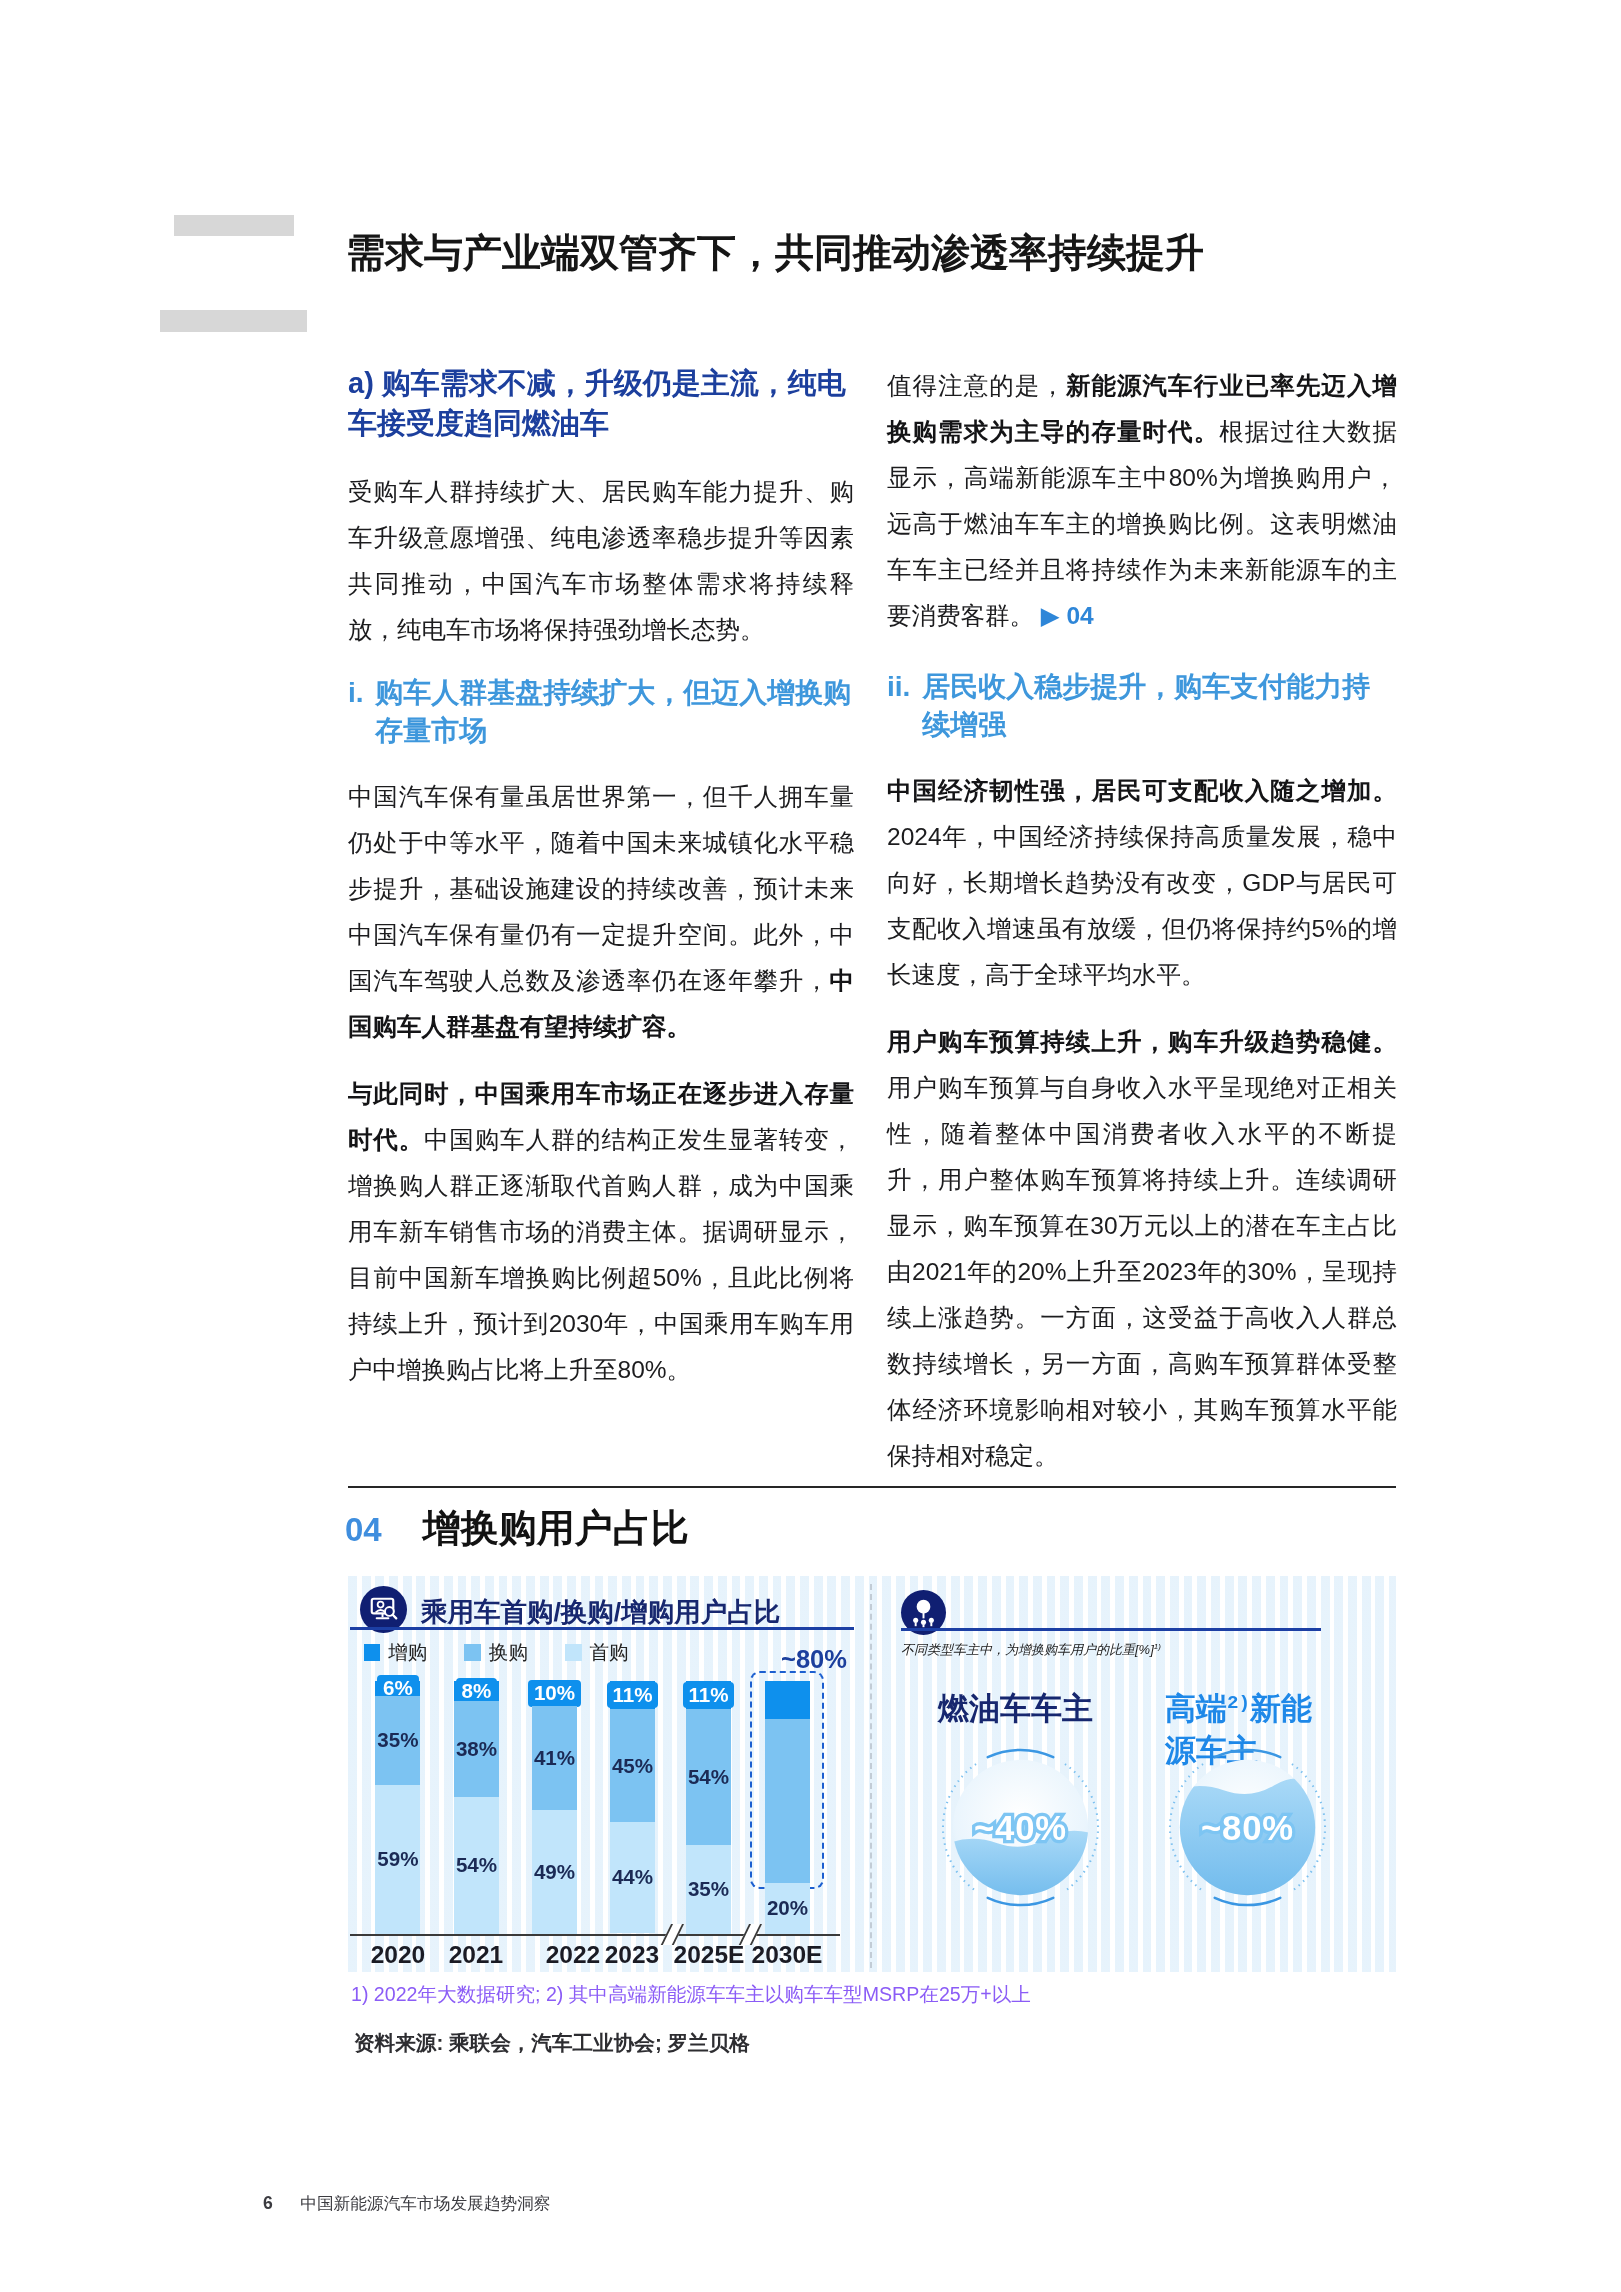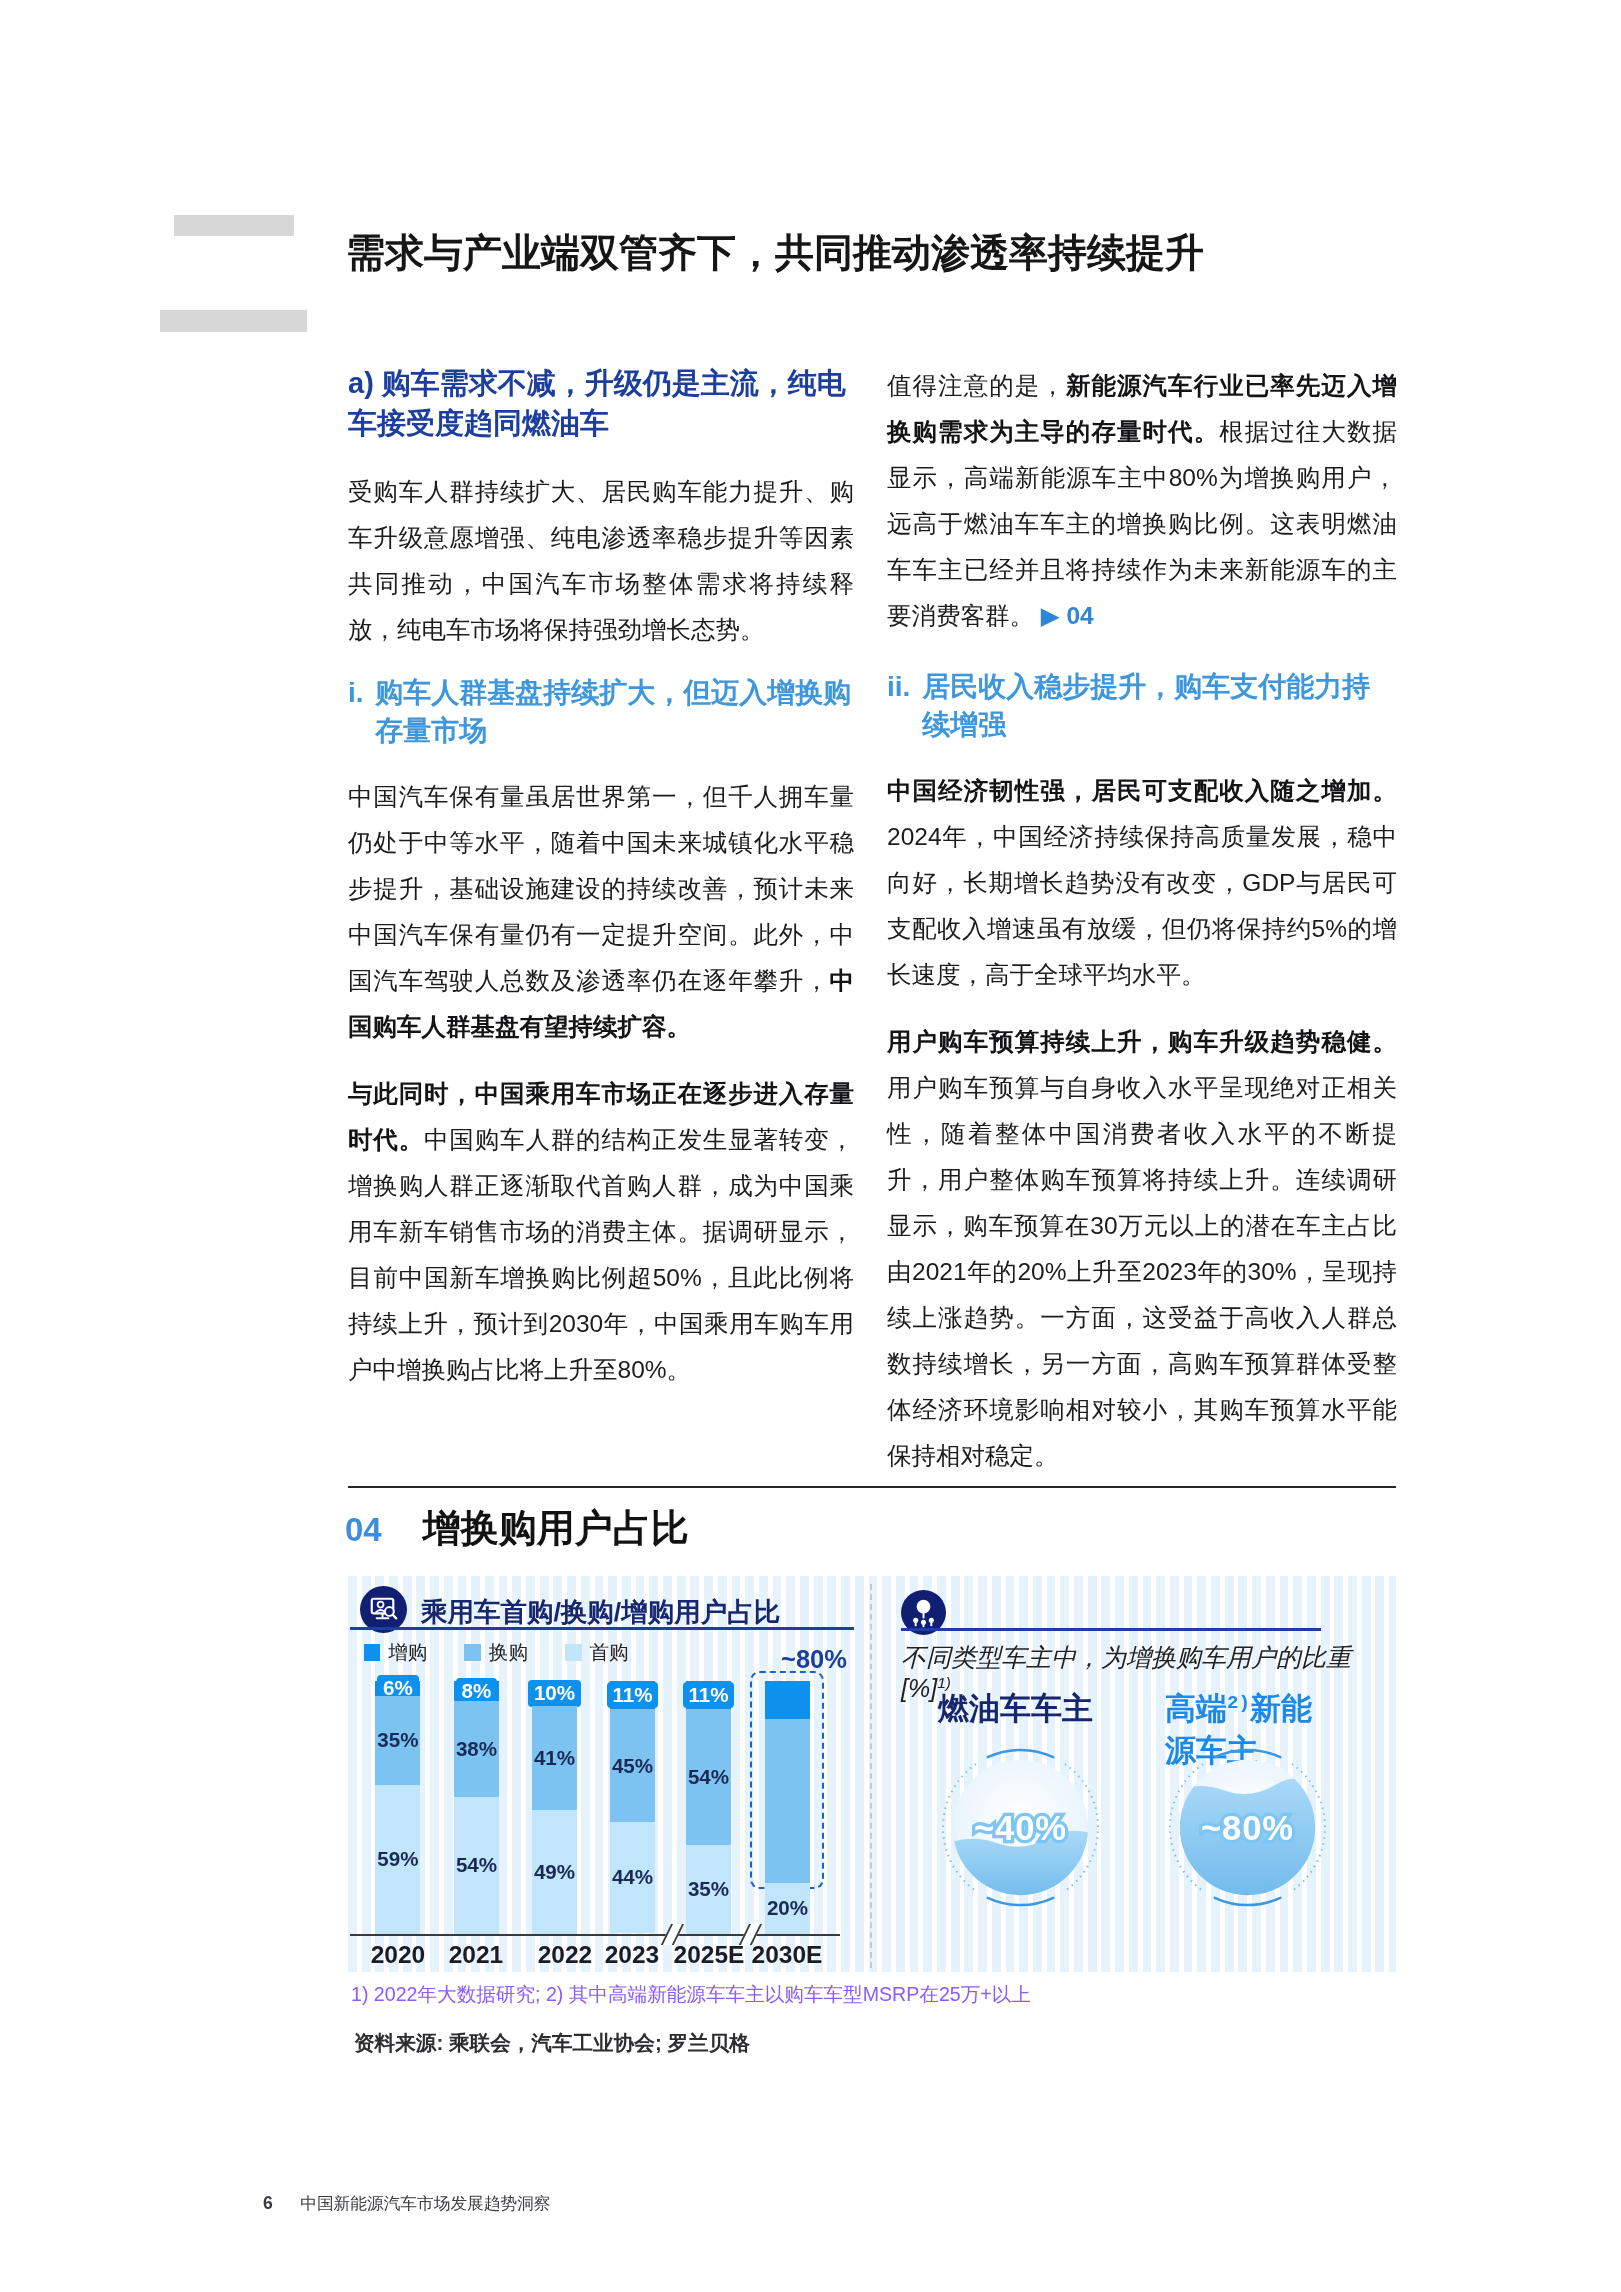--- a/index.html
+++ b/index.html
@@ -44,21 +44,21 @@
   .legend-swatch{width:16.7px;height:16.7px;display:inline-block;}
   .bar-seg{position:absolute;display:flex;align-items:center;justify-content:center;}
   .seg-label{font-size:20.6px;font-weight:700;line-height:1;}
   .seg-label.pill{padding:2.9px 5.9px;border-radius:3.9px;}
   .axis-line{position:absolute;left:2px;top:358px;width:490px;height:2px;background:#3a3a3a;}
   .axis-break{position:absolute;top:348px;width:12.7px;height:20.6px;background:#ffffff;transform:skewX(-26deg);
               border-left:2.9px solid #3a3a3a;border-right:2.9px solid #3a3a3a;box-sizing:border-box;}
   .year-label{position:absolute;top:365px;width:88px;text-align:center;font-size:24.5px;font-weight:600;color:#1b1b24;}
   .dash-box{position:absolute;left:402px;top:95px;width:74px;height:218px;border:2.9px dashed #1c5fd0;border-radius:9.8px;box-sizing:border-box;}
   .box-annotation{position:absolute;left:433px;top:69px;font-size:25.5px;font-weight:700;color:#1c3f9d;}
-  .subtitle{position:absolute;left:553px;top:65px;font-size:25px;font-style:italic;color:#222;}
+  .subtitle{position:absolute;left:553px;top:65px;font-size:13px;font-style:italic;color:#222;}
   .bubble-label{position:absolute;top:112px;text-align:left;font-size:31px;font-weight:700;font-family:Liberation Mono, monospace;}
   .bubble-wrap{position:absolute;top:169px;width:165px;height:165px;}
   sup{font-size:0.62em;}
   .footnote{position:absolute;left:351px;top:1981px;font-size:19.6px;color:#8b5cf6;}
   .source{position:absolute;left:354px;top:2029px;font-size:20.6px;font-weight:600;color:#2d2d31;}
   .footer{position:absolute;left:263px;top:2192px;display:flex;align-items:baseline;gap:27.4px;color:#3b3b40;}
   .footer .pagenum{font-size:17.6px;font-weight:700;}
   .footer .doc-title{font-size:16.7px;}
 </style>
 </head>
@@ -225,21 +225,21 @@
       <div class="year-label" style="left: 84px;">2021</div>
       <div class="bar-seg" style="left: 184px; top: 105px; width: 45px; height: 25px; background: rgb(14, 144, 237);">
         <span class="seg-label pill" style="color: rgb(255, 255, 255); background: rgb(14, 144, 237);">10%</span>
       </div>
       <div class="bar-seg" style="left: 184px; top: 130px; width: 45px; height: 104px; background: rgb(124, 195, 242);">
         <span class="seg-label" style="color: rgb(27, 42, 85);">41%</span>
       </div>
       <div class="bar-seg" style="left: 184px; top: 234px; width: 45px; height: 124px; background: rgb(193, 229, 251);">
         <span class="seg-label" style="color: rgb(27, 42, 85);">49%</span>
       </div>
-      <div class="year-label" style="left: 173px;">2022</div>
+      <div class="year-label" style="left: 181px;">2022</div>
       <div class="bar-seg" style="left: 262px; top: 105px; width: 45px; height: 28px; background: rgb(14, 144, 237);">
         <span class="seg-label pill" style="color: rgb(255, 255, 255); background: rgb(14, 144, 237);">11%</span>
       </div>
       <div class="bar-seg" style="left: 262px; top: 133px; width: 45px; height: 114px; background: rgb(124, 195, 242);">
         <span class="seg-label" style="color: rgb(27, 42, 85);">45%</span>
       </div>
       <div class="bar-seg" style="left: 262px; top: 246px; width: 45px; height: 111px; background: rgb(193, 229, 251);">
         <span class="seg-label" style="color: rgb(27, 42, 85);">44%</span>
       </div>
       <div class="year-label" style="left: 240px;">2023</div>

